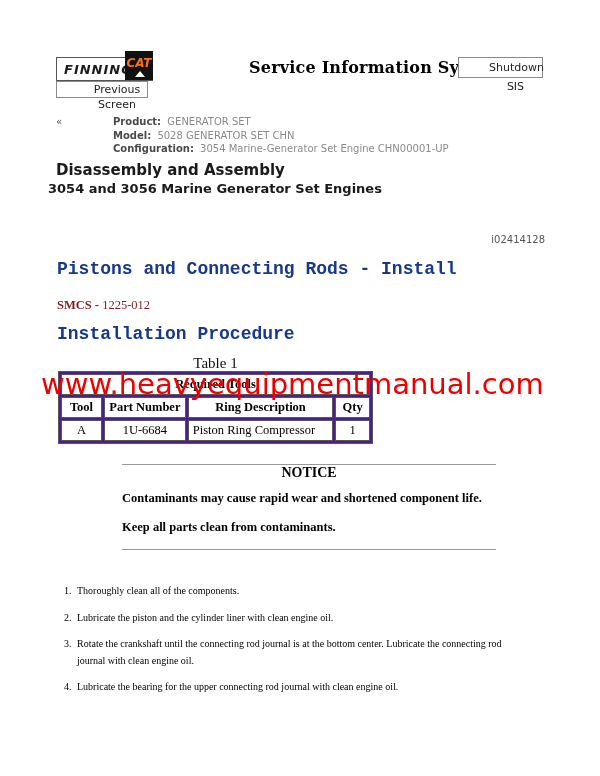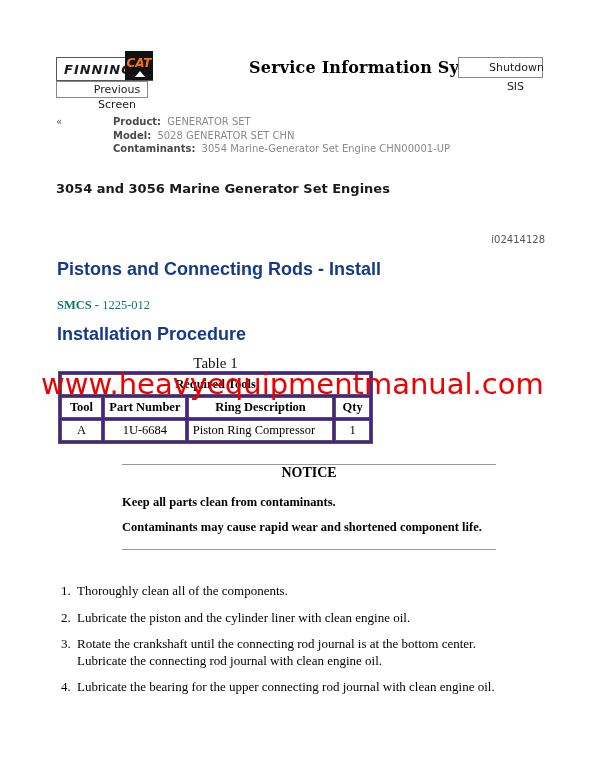--- a/index.html
+++ b/index.html
@@ -56,43 +56,43 @@
   .product-block {
     position: absolute; left: 56px; top: 115px;
     font-size: 10px; line-height: 13.5px;
   }
   .prod-row { position: relative; padding-left: 12px; white-space: nowrap; }
   .back-icon { position: absolute; left: 0; top: 0; color: #555; font-size: 10px; }
   .prod-label { font-weight: bold; color: #4a4a4a; padding-left: 45px; }
   .prod-value { color: #8a8a8a; margin-left: 3px; }
   
   .doc-title { position: absolute; left: 56px; top: 161px; font-weight: bold; font-size: 15px; color: #1a1a1a; }
-  .doc-subtitle { position: absolute; left: 56px; top: 181px; font-weight: bold; font-size: 13px; color: #1a1a1a; }
+  .doc-subtitle { position: absolute; left: 48px; top: 181px; font-weight: bold; font-size: 13px; color: #1a1a1a; }
   .media-row {
     position: absolute; left: 56px; top: 197px; width: 489px;
     display: flex; font-weight: bold; font-size: 10.5px; color: #333;
     white-space: nowrap;
   }
   .media-number { width: 187px; }
   .pub-date { width: 183px; }
   .doc-id {
     position: absolute; left: 0; top: 234px; width: 545px;
     text-align: right; font-size: 10px; color: #555;
   }
   
   .serif { font-family: "Liberation Serif", serif; }
   .h-blue {
     position: absolute; left: 57px;
-    font-family: Liberation Sans, sans-serif;
+    font-family: Liberation Mono, monospace;
     font-weight: bold; font-size: 18px; color: #17388c;
     white-space: nowrap;
   }
   .h1-title { top: 259px; }
   .h2-title { top: 324px; }
-  .smcs-line { position: absolute; left: 57px; top: 298px; font-size: 12.5px; color: #0f766e; }
+  .smcs-line { position: absolute; left: 57px; top: 298px; font-size: 12.5px; color: #7f1d1d; }
   .smcs-label { font-weight: bold; }
   
   .table-caption {
     position: absolute; left: 58px; top: 355px; width: 315px;
     text-align: center; font-size: 15px; color: #111; font-family: Liberation Serif, serif;
   }
   table.tools {
     position: absolute; left: 58px; top: 371px; width: 315px;
     border-collapse: separate; border-spacing: 2px;
     border: 1px solid #555; background: #4c1d95;
@@ -107,21 +107,21 @@
   .notice { position: absolute; left: 122px; top: 464px; width: 374px; font-family: "Liberation Serif", serif; color: #000; }
   .notice-hr { border: 0; border-top: 1px solid #999; height: 0; }
   .notice-title { text-align: center; font-weight: bold; font-size: 14px; }
   .notice-p { font-weight: bold; font-size: 12.5px; }
   .notice-p1 { margin-top: 14px; }
   .notice-p2 { margin-top: 10px; }
   .notice-hr-bottom { margin-top: 14px; }
   
   .steps {
     position: absolute; left: 57px; top: 583px; width: 470px;
-    font-family: "Liberation Serif", serif; font-size: 13px;
+    font-family: "Liberation Serif", serif; font-size: 10px;
     color: #000; line-height: 16.5px;
   }
   .steps ol { margin: 0; padding-left: 17px; }
   .steps li { margin-bottom: 10px; padding-left: 3px; }
   
   .watermark {
     position: absolute; left: 41px; top: 367px;
     font-family: "DejaVu Sans", sans-serif;
     font-size: 29px; color: #ee0000;
     white-space: nowrap; z-index: 10;
@@ -148,25 +148,26 @@
     <div class="prod-row">
       <span class="back-icon">«</span>
       <span class="prod-label">Product:</span>
       <span class="prod-value">GENERATOR SET</span>
     </div>
     <div class="prod-row">
       <span class="prod-label">Model:</span>
       <span class="prod-value">5028 GENERATOR SET CHN</span>
     </div>
     <div class="prod-row">
-      <span class="prod-label">Contaminants:</span>
+      <span class="prod-label">Configuration:</span>
       <span class="prod-value">3054 Marine-Generator Set Engine CHN00001-UP</span>
     </div>
   </div>
 
+  <div class="doc-title">Disassembly and Assembly</div>
   <div class="doc-subtitle">3054 and 3056 Marine Generator Set Engines</div>
   <div class="doc-id">i02414128</div>
 
   <div class="h-blue h1-title">Pistons and Connecting Rods - Install</div>
   <div class="smcs-line serif">
     <span class="smcs-label">SMCS -</span>
     <span class="smcs-value">1225-012</span>
   </div>
   <div class="h-blue h2-title">Installation Procedure</div>
 
@@ -193,22 +194,22 @@
       <td class="c">1U-6684</td>
       <td>Piston Ring Compressor</td>
       <td class="c">1</td>
     </tr>
   </tbody>
     </table>
 
   <div class="notice">
     <hr class="notice-hr">
     <div class="notice-title">NOTICE</div>
+    <p class="notice-p notice-p2">Contaminants may cause rapid wear and shortened component life.</p>
     <p class="notice-p notice-p1">Keep all parts clean from contaminants.</p>
-    <p class="notice-p notice-p2">Contaminants may cause rapid wear and shortened component life.</p>
     <hr class="notice-hr notice-hr-bottom">
   </div>
 
   <div class="steps">
     <ol>
       <li>Thoroughly clean all of the components.</li>
       <li>Lubricate the piston and the cylinder liner with clean engine oil.</li>
       <li>Rotate the crankshaft until the connecting rod journal is at the bottom center. Lubricate the connecting rod journal with clean engine oil.</li>
       <li>Lubricate the bearing for the upper connecting rod journal with clean engine oil.</li>
     </ol>

